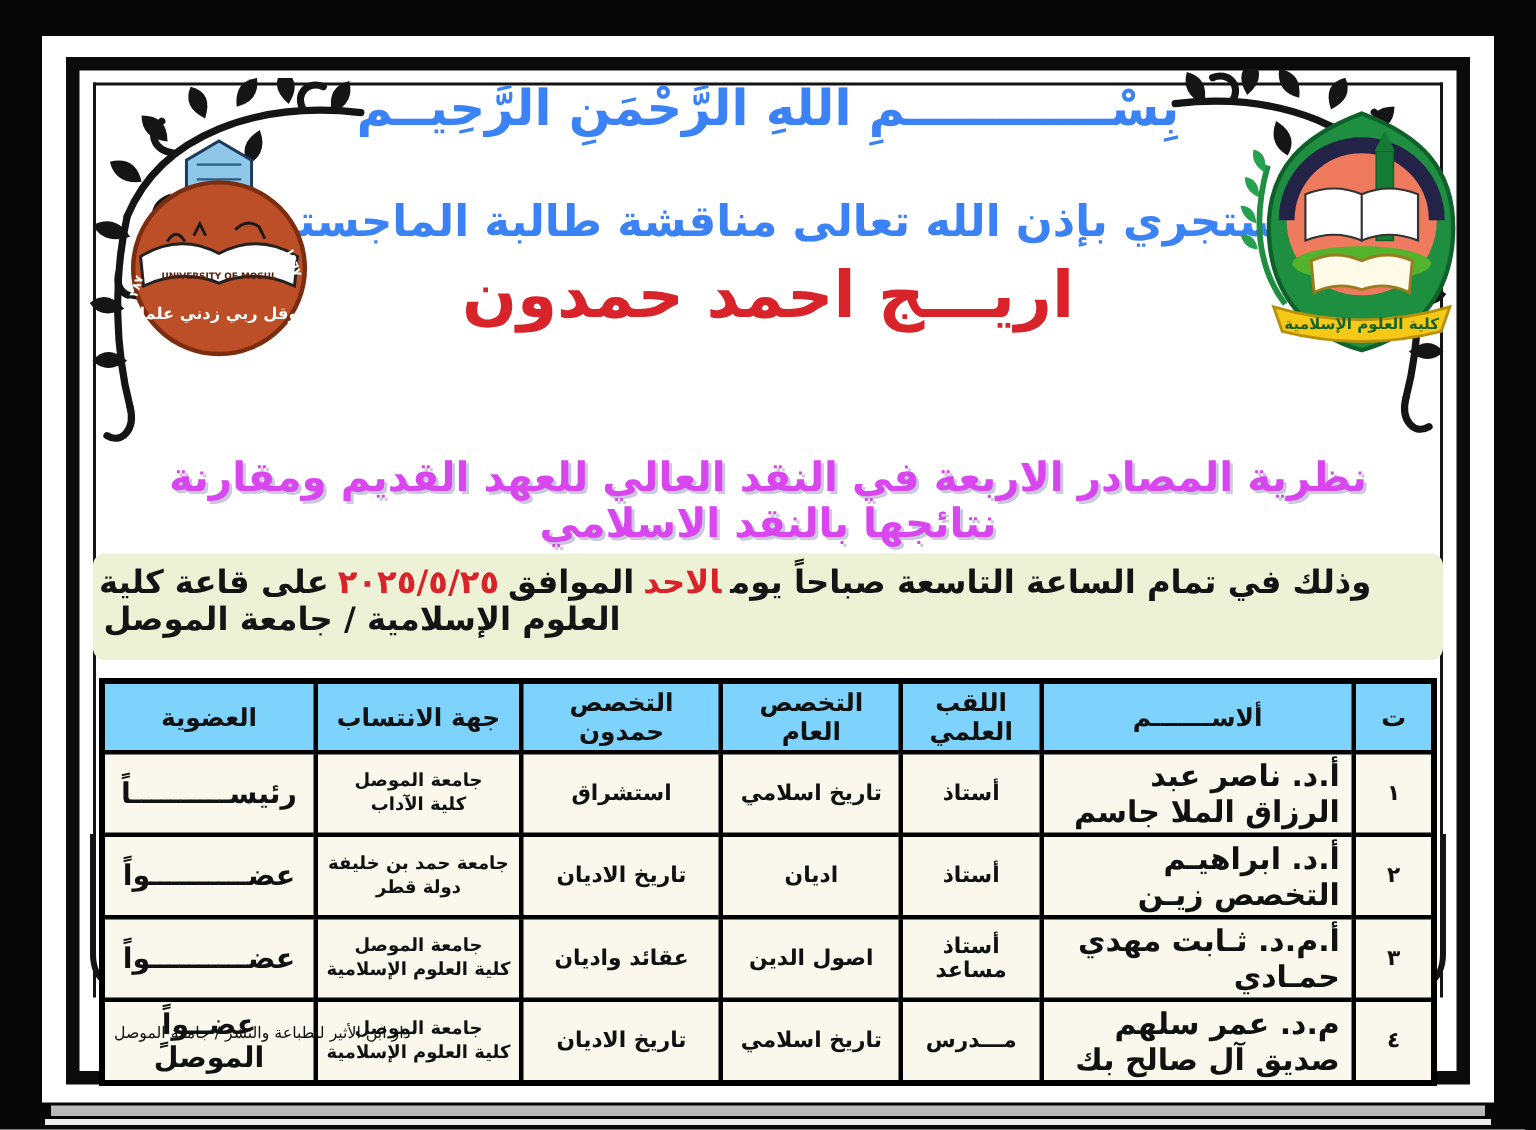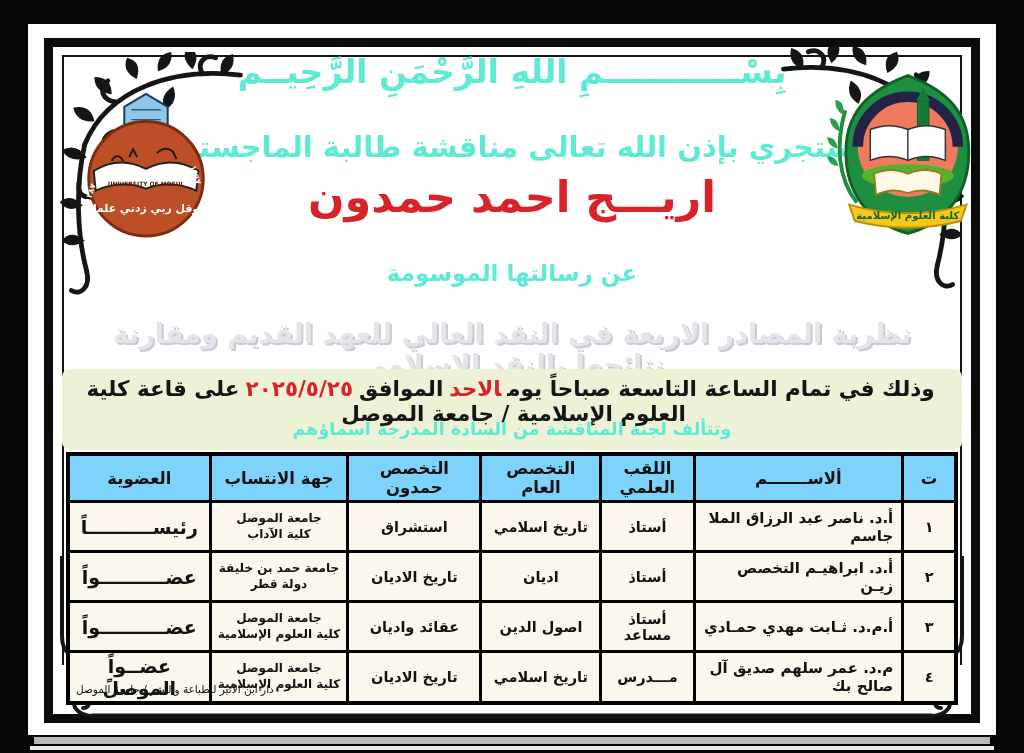--- a/index.html
+++ b/index.html
@@ -15,39 +15,39 @@
   .vine-tl{left:54px;top:52px;width:200px;height:250px;}
   .vine-tr{right:54px;top:46px;width:200px;height:250px;transform:scaleX(-1);}
   .curl-bl{left:54px;top:556px;width:30px;height:112px;}
   .curl-br{right:54px;top:556px;width:30px;height:112px;transform:scaleX(-1);}
   .bottom-flourish{left:62px;right:62px;top:694px;height:36px;width:900px;}
   
   .logo{position:absolute;z-index:5;}
   .logo-univ{left:70px;top:92px;width:152px;height:148px;}
   .logo-college{left:826px;top:70px;width:154px;height:172px;}
   
-  .txt{position:absolute;left:70px;right:70px;text-align:center;font-weight:700;color:#5eead4;}
+  .txt{position:absolute;left:70px;right:70px;text-align:center;font-weight:700;color:#3b82f6;}
   .bismillah{top:52px;font-size:33px;letter-spacing:1px;}
   .announce{top:130px;font-size:29px;}
   .student{top:172px;font-size:43px;color:#d8232a;text-align:center;}
   .intro{top:260px;font-size:23px;}
-  .title{top:318px;font-size:27px;color:#e5e5e5;text-shadow:2px 2px 0 #c9c9dd;}
+  .title{top:303px;font-size:27px;color:#d946ef;text-shadow:2px 2px 0 #c9c9dd;}
   .sched{position:absolute;left:62px;right:62px;top:369px;background:#edf2d7;border-radius:8px;
-    text-align:center;font-weight:700;font-size:21.5px;color:#141414;padding:7px 4px 24px;}
+    text-align:left;font-weight:700;font-size:21.5px;color:#141414;padding:7px 4px 14px;}
   .sched span{margin:0 3px;}
   .red{color:#d8232a;}
   .committee{top:419px;font-size:17.5px;}
   
   table.committee-table{position:absolute;right:66px;top:452px;width:892px;border-collapse:collapse;
     direction:rtl;border:4px solid #000;}
   .committee-table th,.committee-table td{border:3px solid #000;font-weight:700;text-align:center;
     vertical-align:middle;color:#111;padding:2px 4px;}
   .committee-table th{background:#7dd3fc;font-size:16.5px;height:40px;}
   .committee-table td{background:#faf8ec;font-size:14.5px;height:43px;}
-  .committee-table td.name{font-size:15px;text-align:right;padding-right:8px;}
+  .committee-table td.name{font-size:20px;text-align:right;padding-right:8px;}
   .committee-table td.affil{font-size:12px;line-height:1.3;white-space:pre-line;}
   .committee-table td.role{font-size:19px;}
   .printer{position:absolute;left:76px;top:683px;font-size:10.5px;font-weight:400;color:#111;direction:rtl;}
 </style>
 </head>
 <body>
 
 <div class="page">
   <div class="white-outer"></div>
   <div class="stripe-gray"></div>
@@ -141,27 +141,25 @@
     <path d="M46 60 Q66 52 85 60 L85 92 Q66 84 46 92 Z M85 60 Q104 52 124 60 L124 92 Q104 84 85 92 Z" fill="#ffffff" stroke="#333" stroke-width="1.5"></path>
     <ellipse cx="85" cy="108" rx="48" ry="12" fill="#54b32c"></ellipse>
     <path d="M50 106 Q67 98 85 106 Q103 98 120 106 L118 128 Q102 120 85 126 Q68 120 52 128 Z" fill="#fffbe8" stroke="#9a7b1f" stroke-width="2"></path>
     <path d="M24 138 q61 18 122 0 l-6 17 q-55 14 -110 0 Z" fill="#f6c916" stroke="#b8900a" stroke-width="2"></path>
     <text x="85" y="153" text-anchor="middle" font-size="10.5" font-weight="bold" fill="#14632b">كلية العلوم الإسلامية</text>
   </svg>
 
   <div class="txt bismillah">بِسْــــــــــــمِ اللهِ الرَّحْمَنِ الرَّحِيــم</div>
   <div class="txt announce">ستجري بإذن الله تعالى مناقشة طالبة الماجستير</div>
   <div class="txt student">اريـــج احمد حمدون</div>
-  <div class="txt intro">عن رسالتها الموسومة</div>
   <div class="txt title">نظرية المصادر الاربعة في النقد العالي للعهد القديم ومقارنة نتائجها بالنقد الاسلامي</div>
 
   <div class="sched">
     <span>وذلك في تمام الساعة التاسعة صباحاً يوم</span><span class="red">الاحد</span><span>الموافق</span><span class="red">٢٠٢٥/٥/٢٥</span><span>على قاعة كلية العلوم الإسلامية / جامعة الموصل</span>
   </div>
-  <div class="txt committee">وتتألف لجنة المناقشة من السادة المدرجة اسماؤهم</div>
 
   <table class="committee-table">
     <colgroup>
       <col style="width:6%">
         <col style="width:23.5%">
         <col style="width:10.5%">
         <col style="width:13.5%">
       <col style="width:15%">
         <col style="width:15.5%">
         <col style="width:16%">

